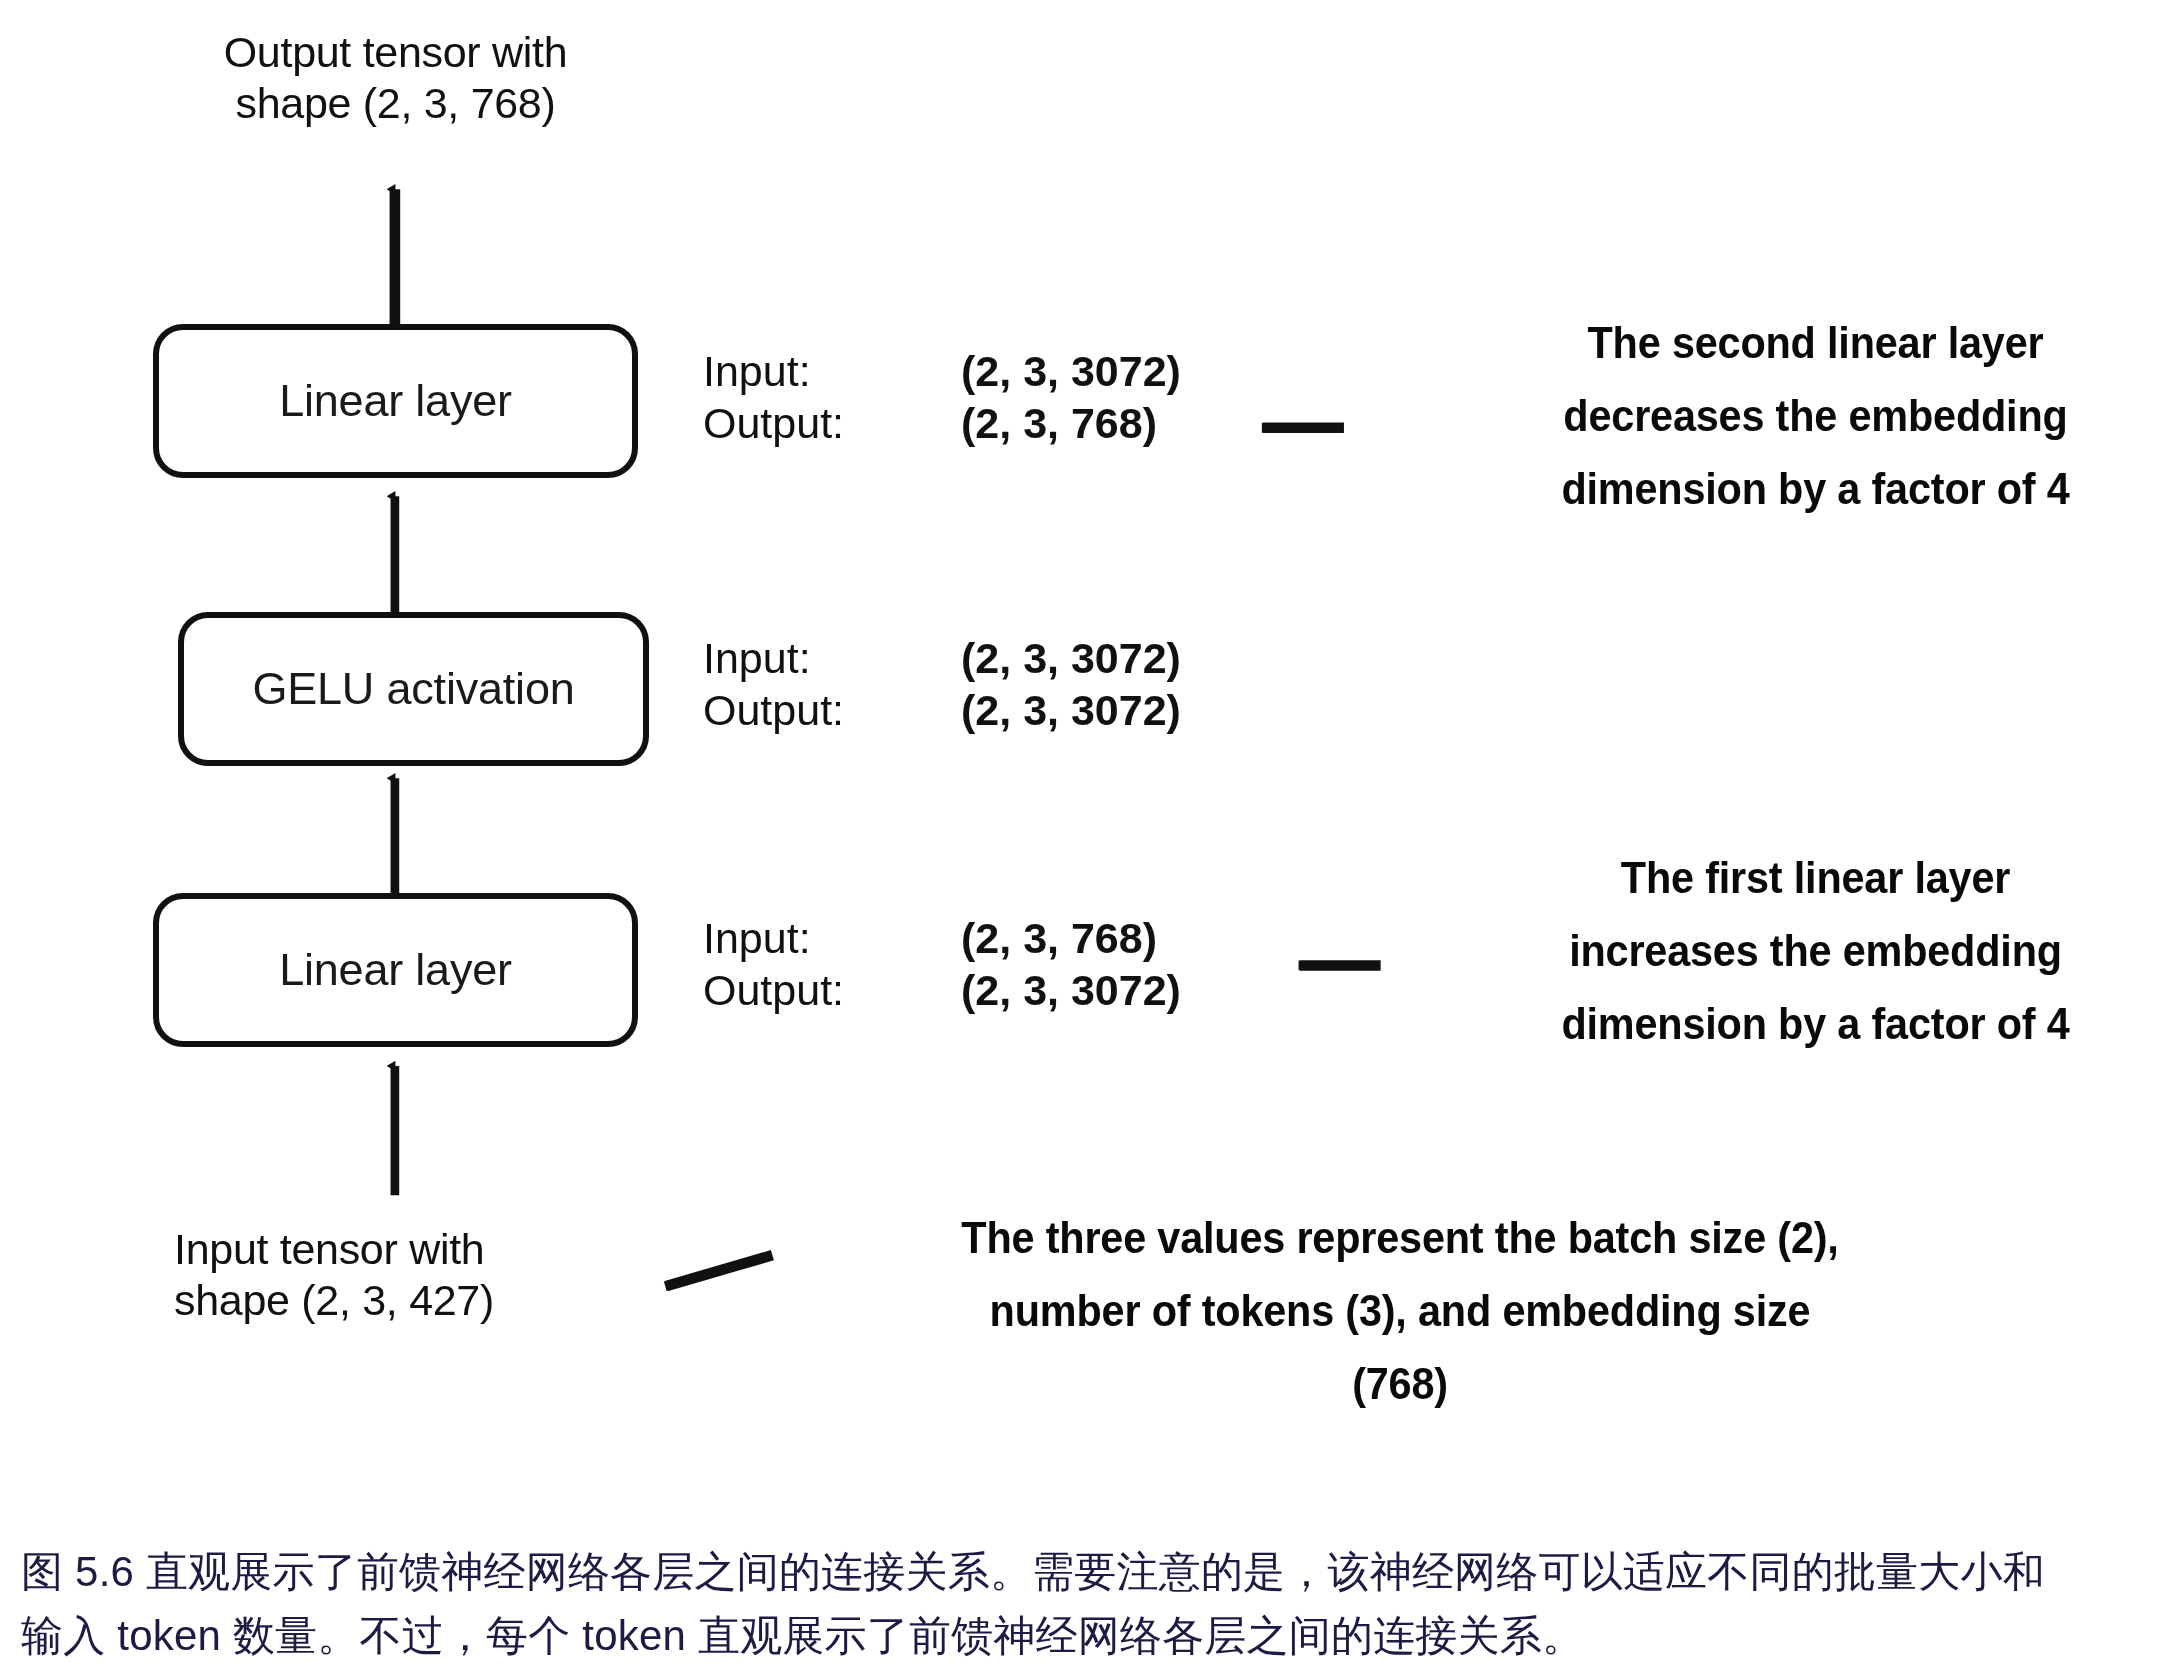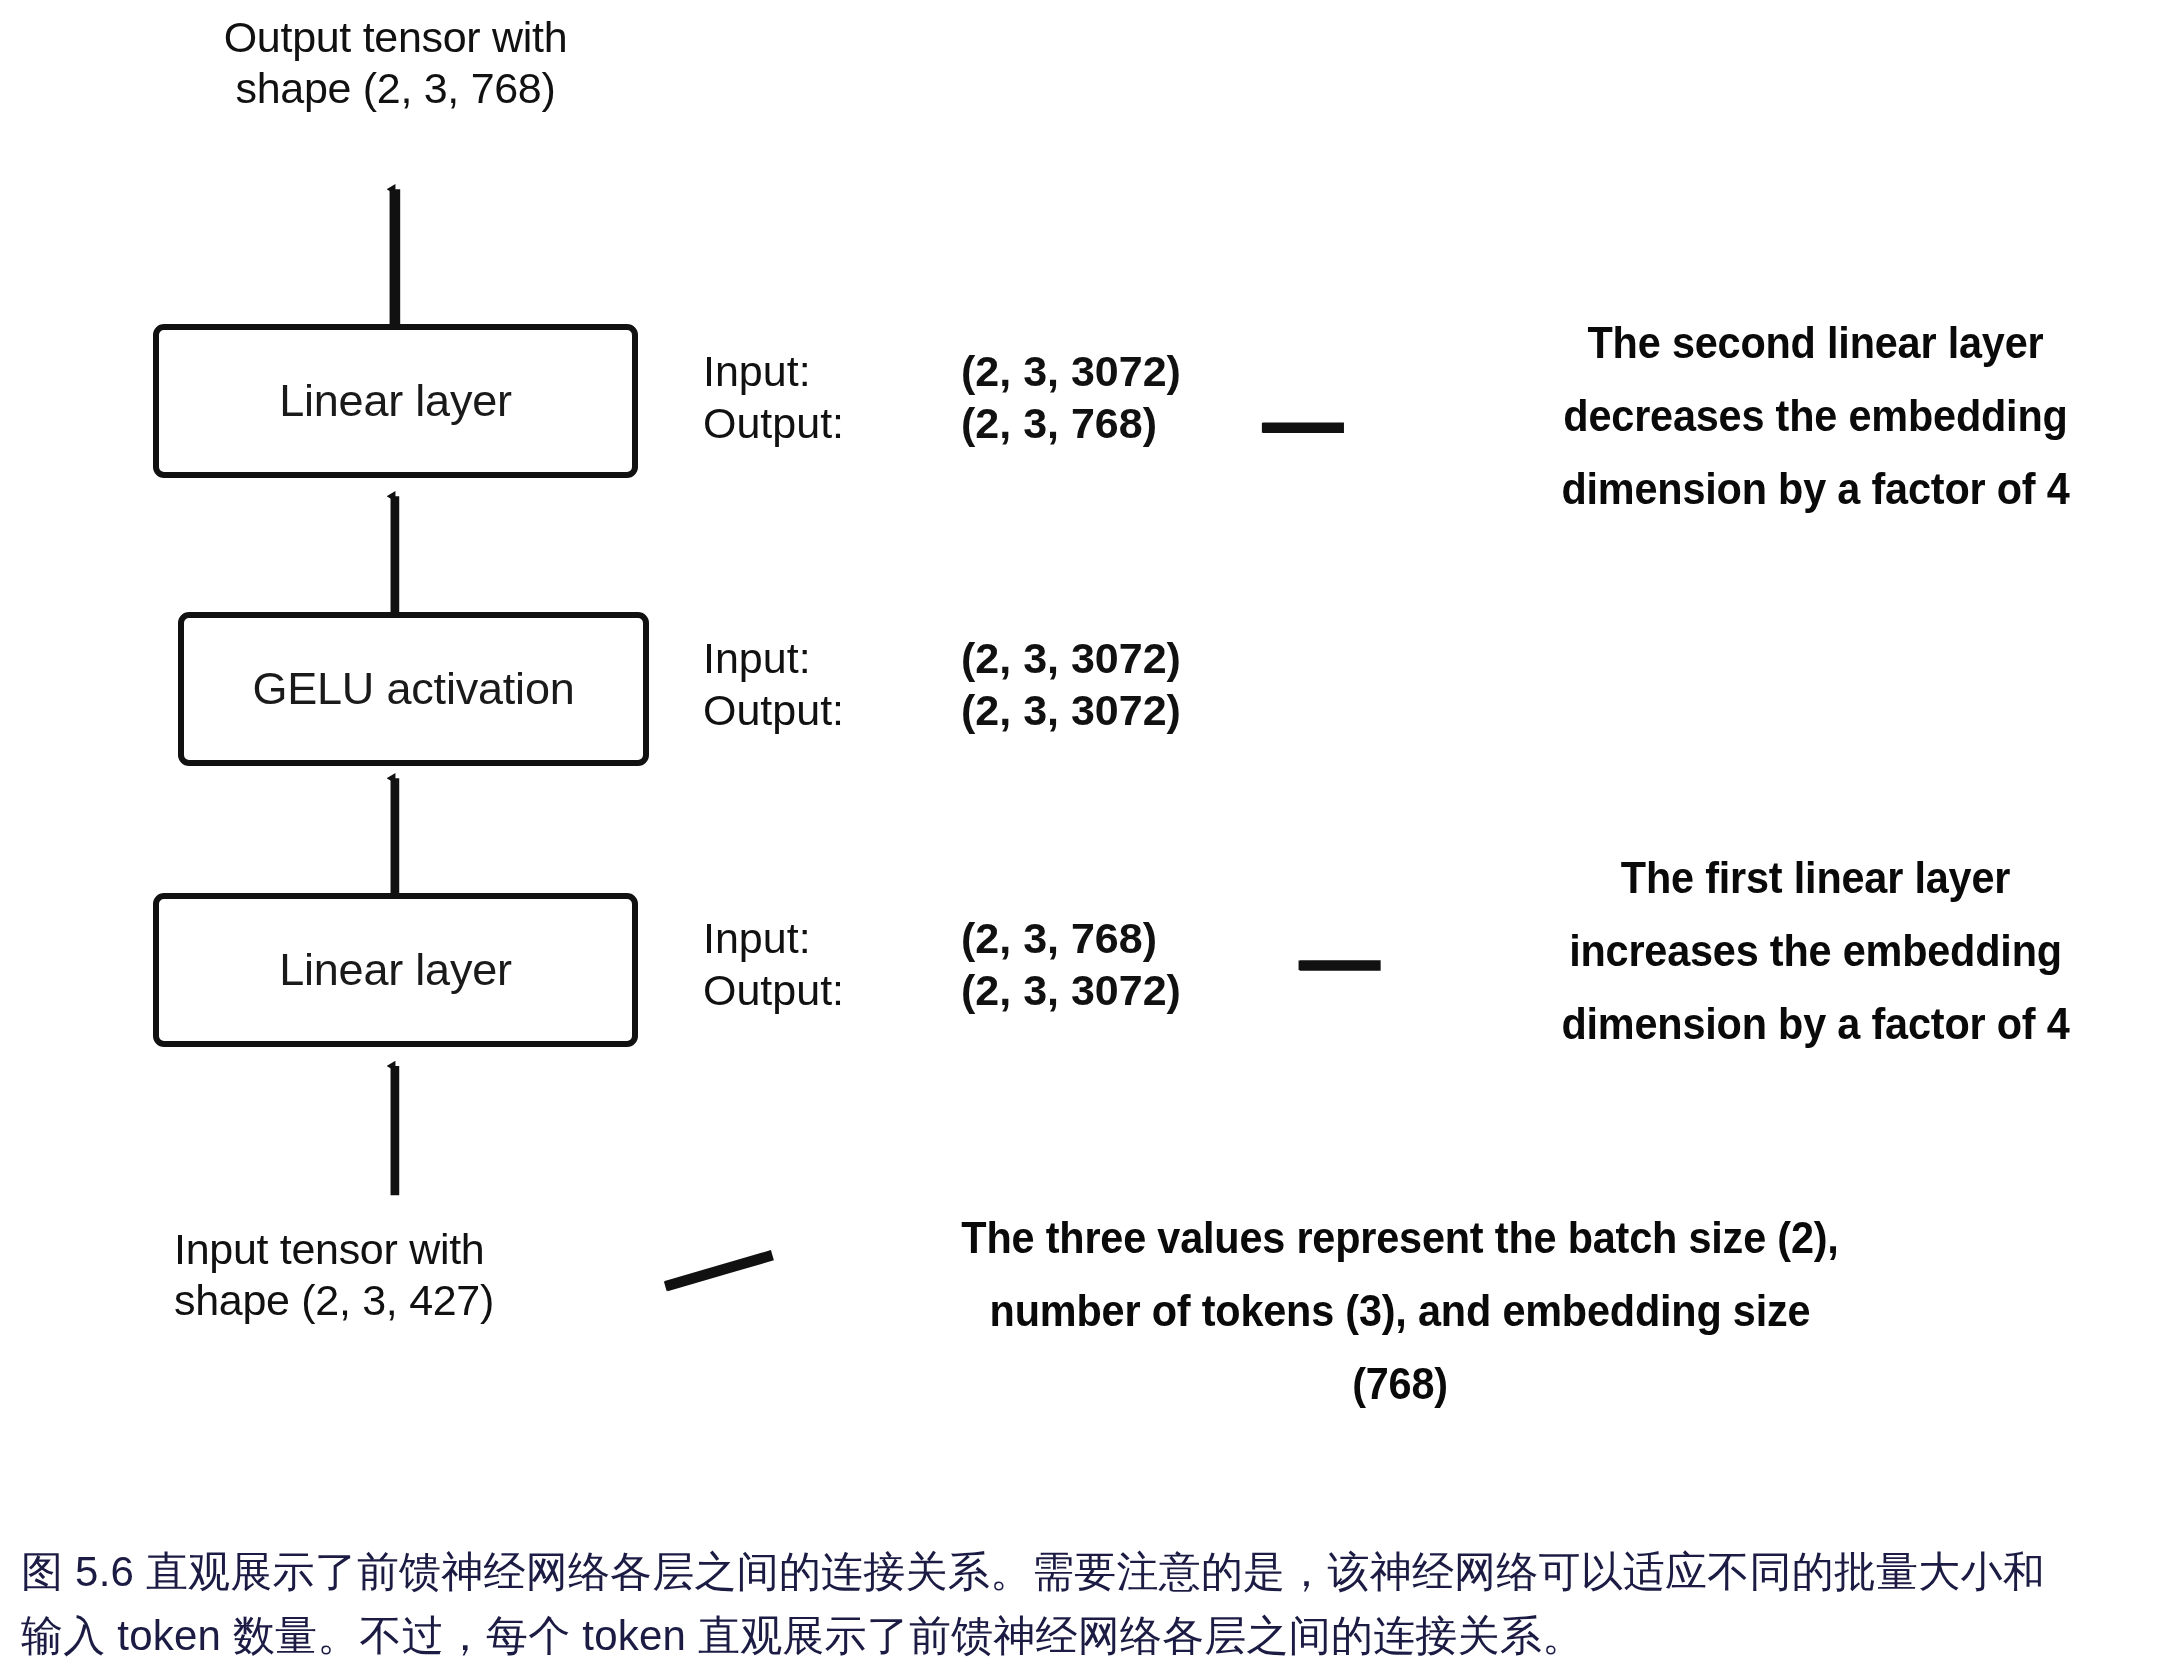--- a/index.html
+++ b/index.html
@@ -31,21 +31,21 @@
     color: #111111;
     text-align: center;
     white-space: pre-line;
     letter-spacing: -0.3px;
   }
 
   
   .node-box {
     position: absolute;
     border: 6.8px solid #111111;
-    border-radius: 11px;
+    border-radius: 30px;
     background: #ffffff;
     display: flex;
     align-items: center;
     justify-content: center;
     box-sizing: border-box;
   }
   .node-box-label {
     font-family: "Liberation Sans", "DejaVu Sans", sans-serif;
     font-size: 45px;
     color: #1a1a1a;
@@ -148,21 +148,21 @@
 
     <g>
       <line x1="1430" y1="1000" x2="1346" y2="1000" stroke="#111111" stroke-width="11" marker-end="url(#arrowhead-left)"></line>
     </g>
 
     <g>
       <line x1="800" y1="1300" x2="690" y2="1332" stroke="#111111" stroke-width="11" marker-end="url(#arrowhead-left)"></line>
     </g>
   </svg>
 
-  <div class="tensor-label" style="left:106px; top:12px; width:579px;">Output tensor with
+  <div class="tensor-label" style="left:106px; top:27px; width:579px;">Output tensor with
 shape (2, 3, 768)</div>
 
   <div class="node-box" style="left:153px; top:324px; width:485px; height:154px;">
     <span class="node-box-label">Linear layer</span>
   </div>
 
   <div class="node-box" style="left:162px; top:612px; width:471px; height:154px;margin-left:16px;">
     <span class="node-box-label">GELU activation</span>
   </div>
 

